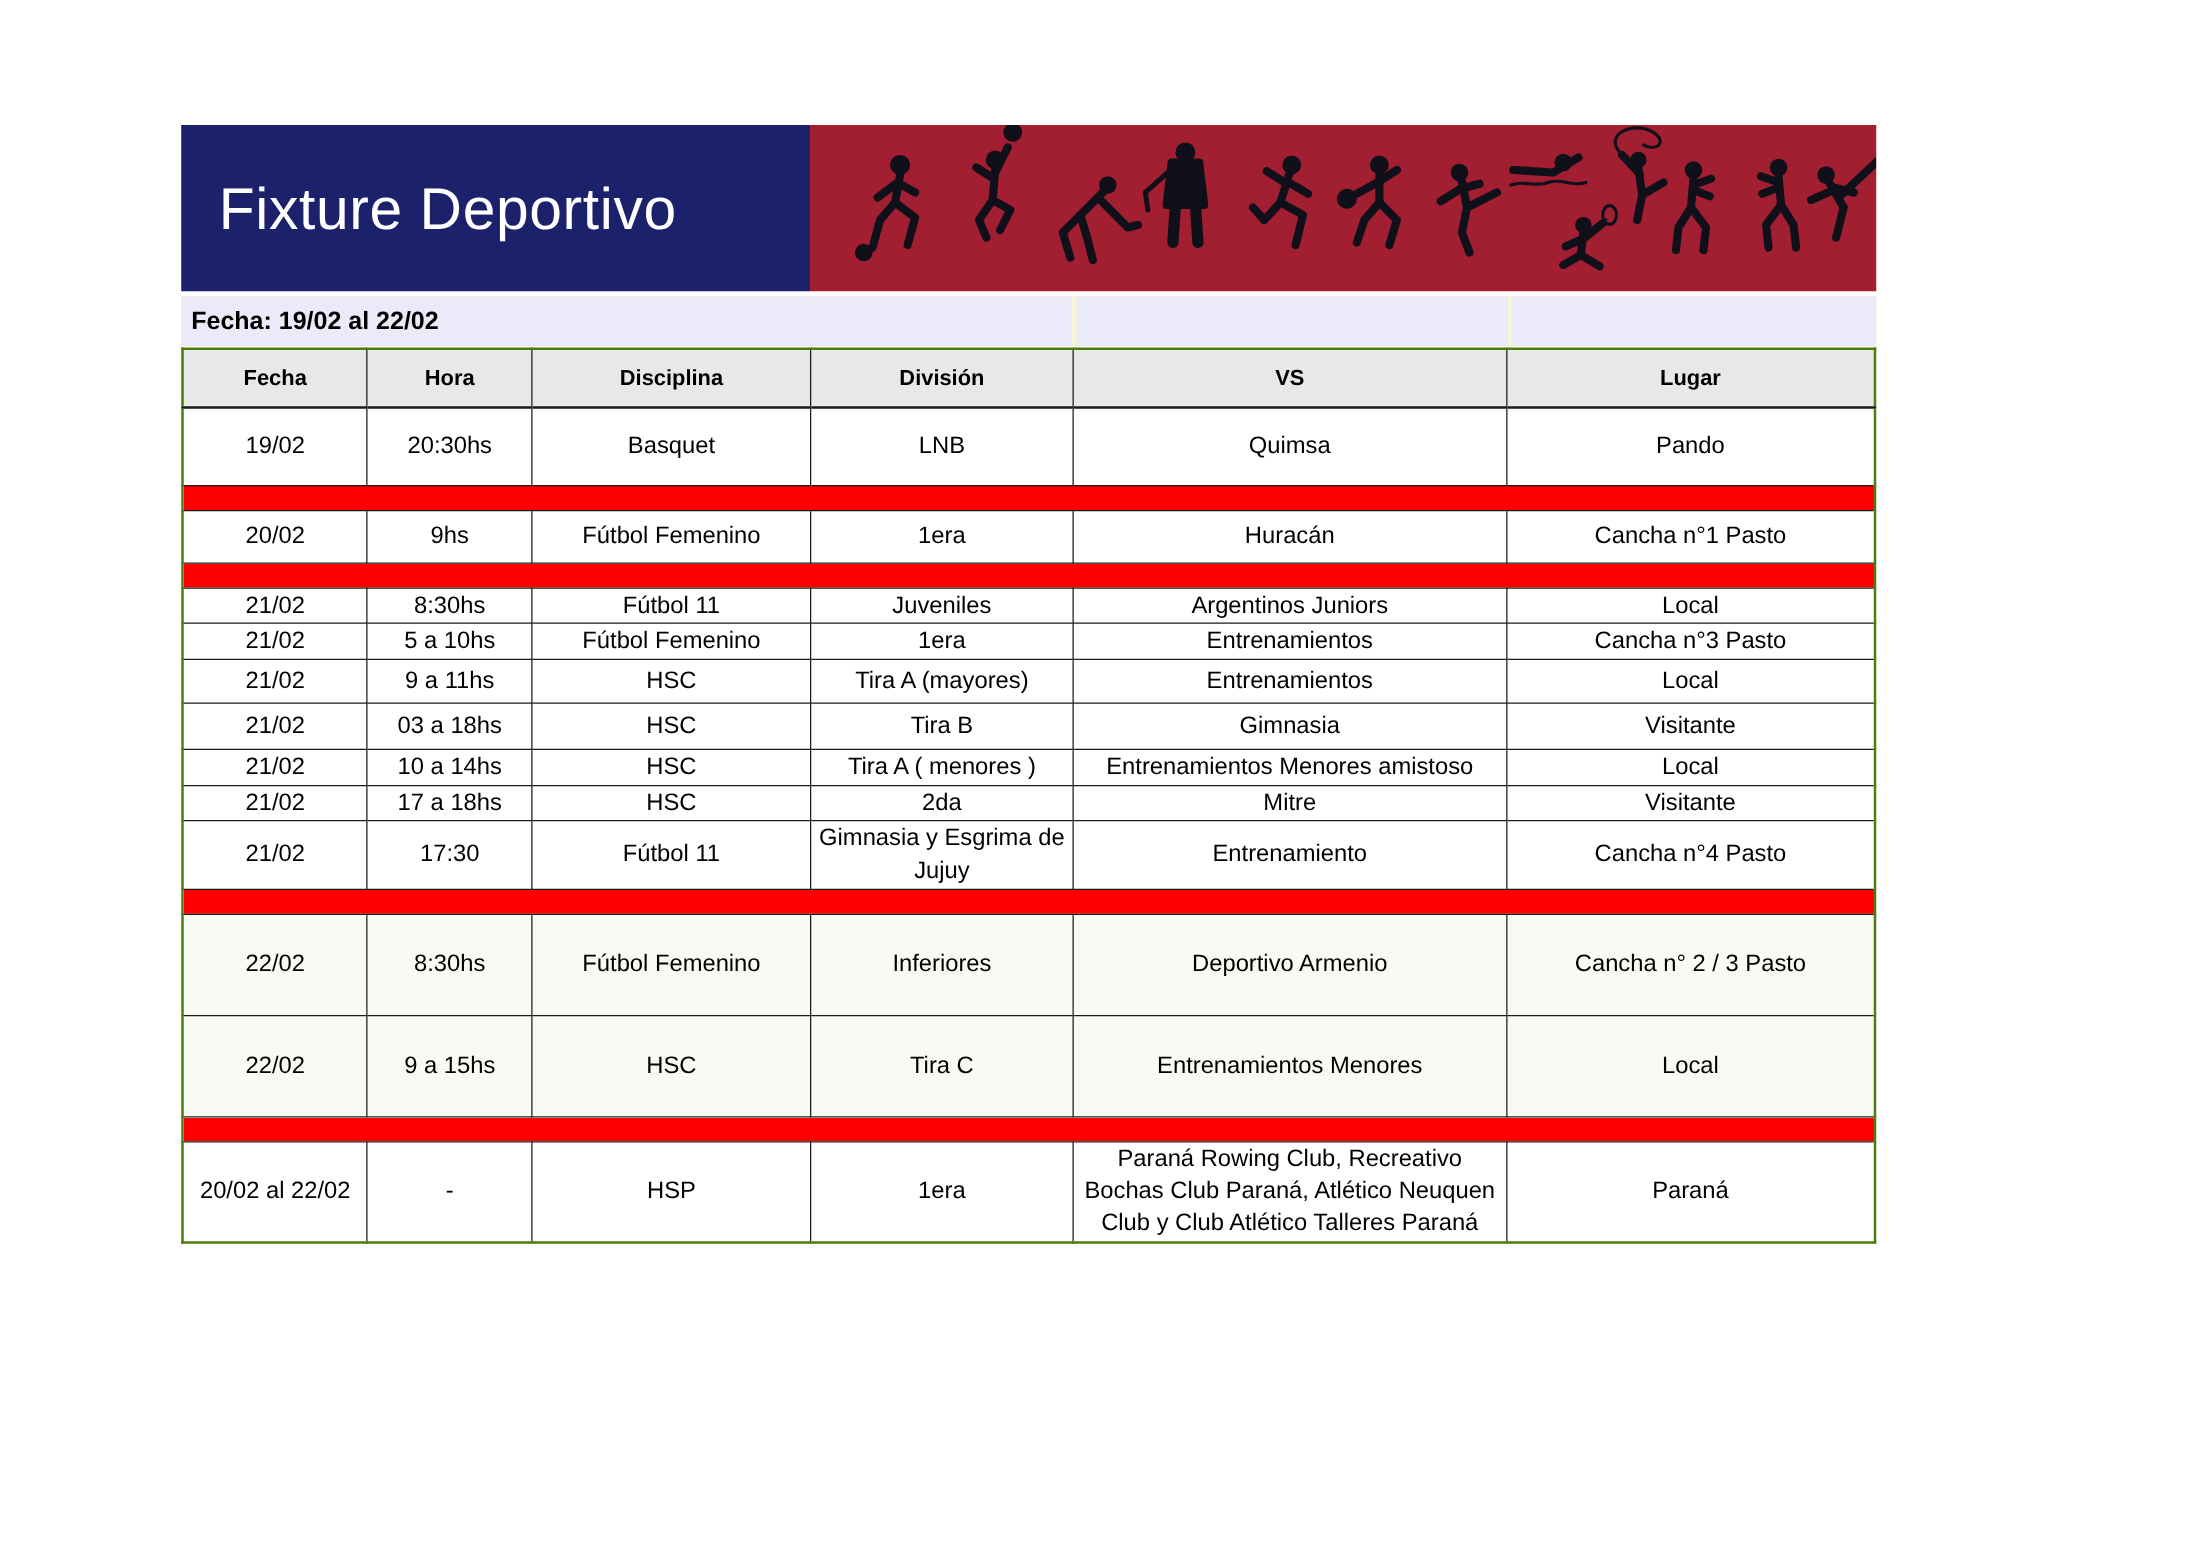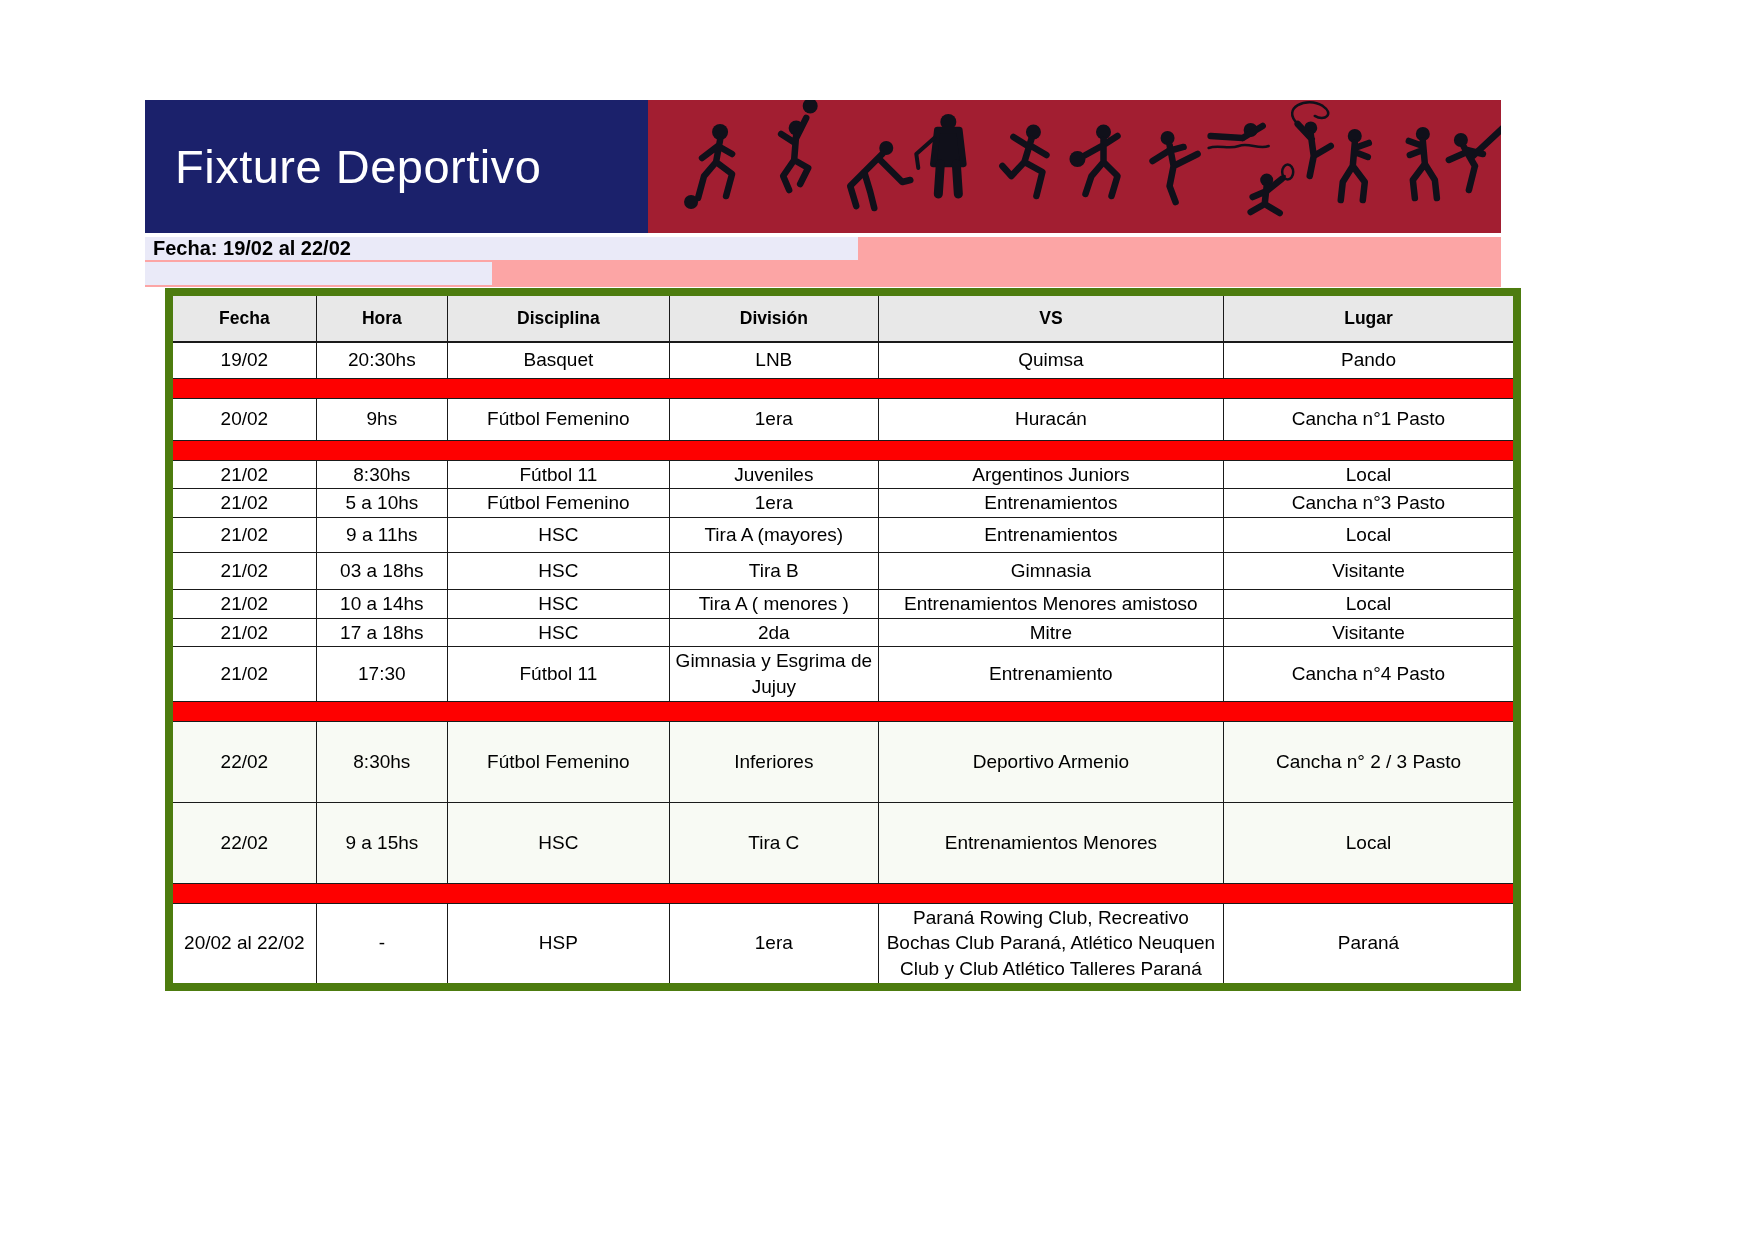--- a/index.html
+++ b/index.html
@@ -21,32 +21,32 @@
   .banner-right svg{display:block;width:100%;height:100%;}
   .fig path{stroke:#10101a;stroke-width:6.5;fill:none;stroke-linecap:round;stroke-linejoin:round;}
   .fig circle,.fig .solid{fill:#10101a;}
   .fig .thin{stroke-width:2.5;}
   .fig .mid{stroke-width:4;}
   .fig .fat{stroke-width:9;}
   .fig ellipse{fill:none;stroke:#10101a;stroke-width:2.5;}
 
   
   .fecha-strip{
-    margin-top:4px;height:50px;display:flex;gap:2px;background:#fca5a5;flex-direction:column;
+    margin-top:4px;height:40px;display:flex;gap:2px;background:#fef9c3;
   }
   .fecha-seg{background:var(--stripbg,#eaeaf8);height:100%;display:flex;align-items:center;box-sizing:border-box;}
   .fecha-seg.s1{width:52.6%;padding-left:8px;}
   .fecha-seg.s2{width:25.6%;}
   .fecha-seg.s3{flex:1;}
   .fecha-label{font-weight:bold;font-size:20px;}
 
   
   table{
     border-collapse:collapse;width:100%;table-layout:fixed;
-    border:8px solid #4d7c0f;margin-top:1px;margin-left:20px;
+    border:2px solid #4d7c0f;margin-top:1px;
   }
   th{
     background:var(--headerbg,#e8e8e8);font-weight:bold;font-size:17.5px;
     border:1px solid #1a1a1a;border-bottom:2px solid #1a1a1a;
     height:45px;text-align:center;padding:0 4px;
   }
   td{
     border:1px solid #1a1a1a;text-align:center;font-size:19px;
     padding:1px 5px;box-sizing:border-box;line-height:1.35;
     background:#fff;overflow:hidden;
@@ -154,21 +154,21 @@
         <tr id="head-row">
           <th>Fecha</th>
           <th>Hora</th>
           <th>Disciplina</th>
           <th>División</th>
           <th>VS</th>
           <th>Lugar</th>
         </tr>
       </thead>
     <tbody id="table-body">
-        <tr class="match-row" style="height: 36px;">
+        <tr class="match-row" style="height: 62px;">
           <td>19/02</td>
           <td>20:30hs</td>
           <td>Basquet</td>
           <td>LNB</td>
           <td>Quimsa</td>
           <td>Pando</td>
         </tr>
         <tr class="sep-row">
           <td colspan="6"></td>
         </tr>

